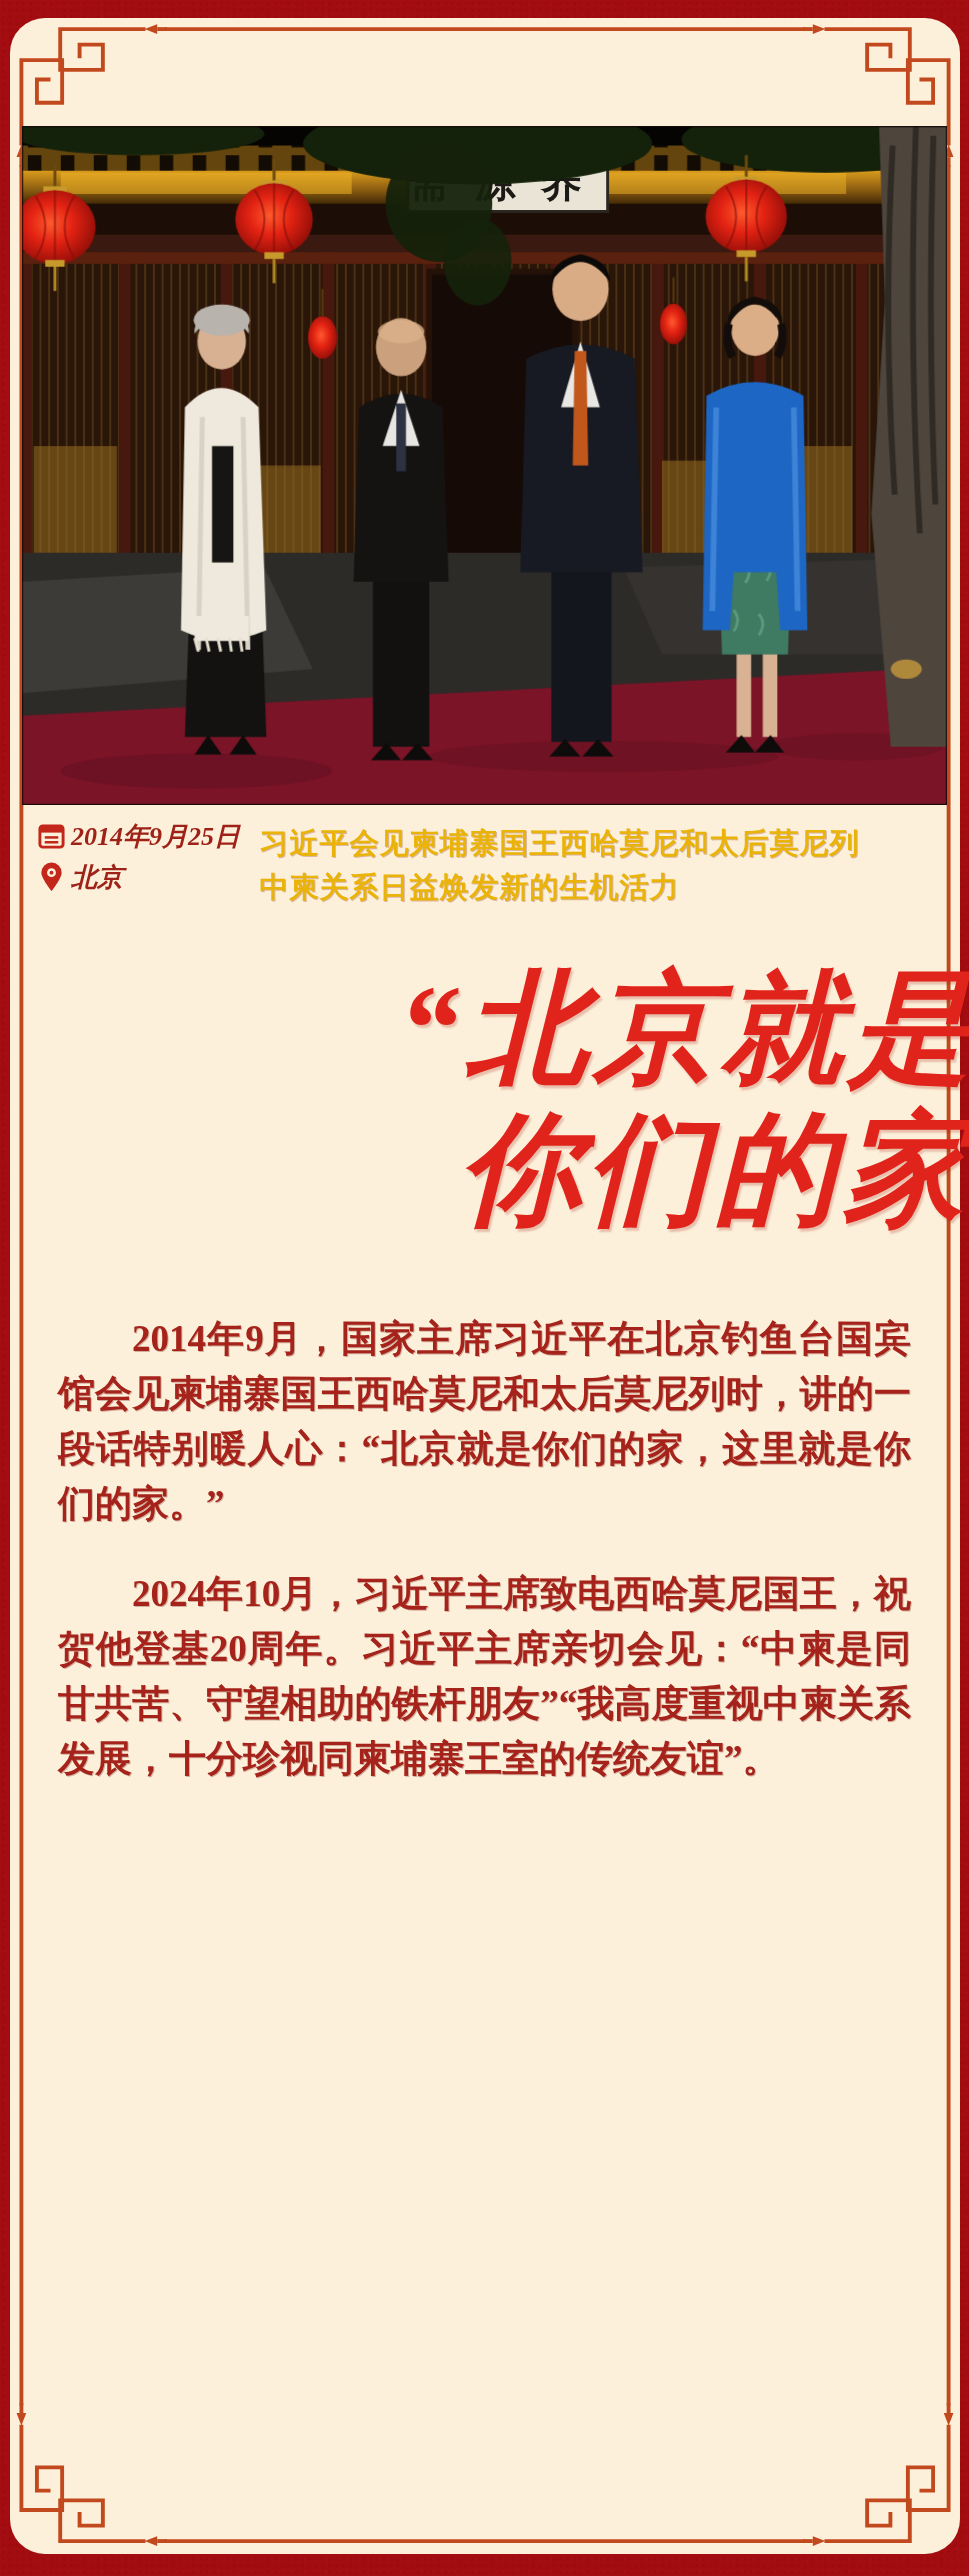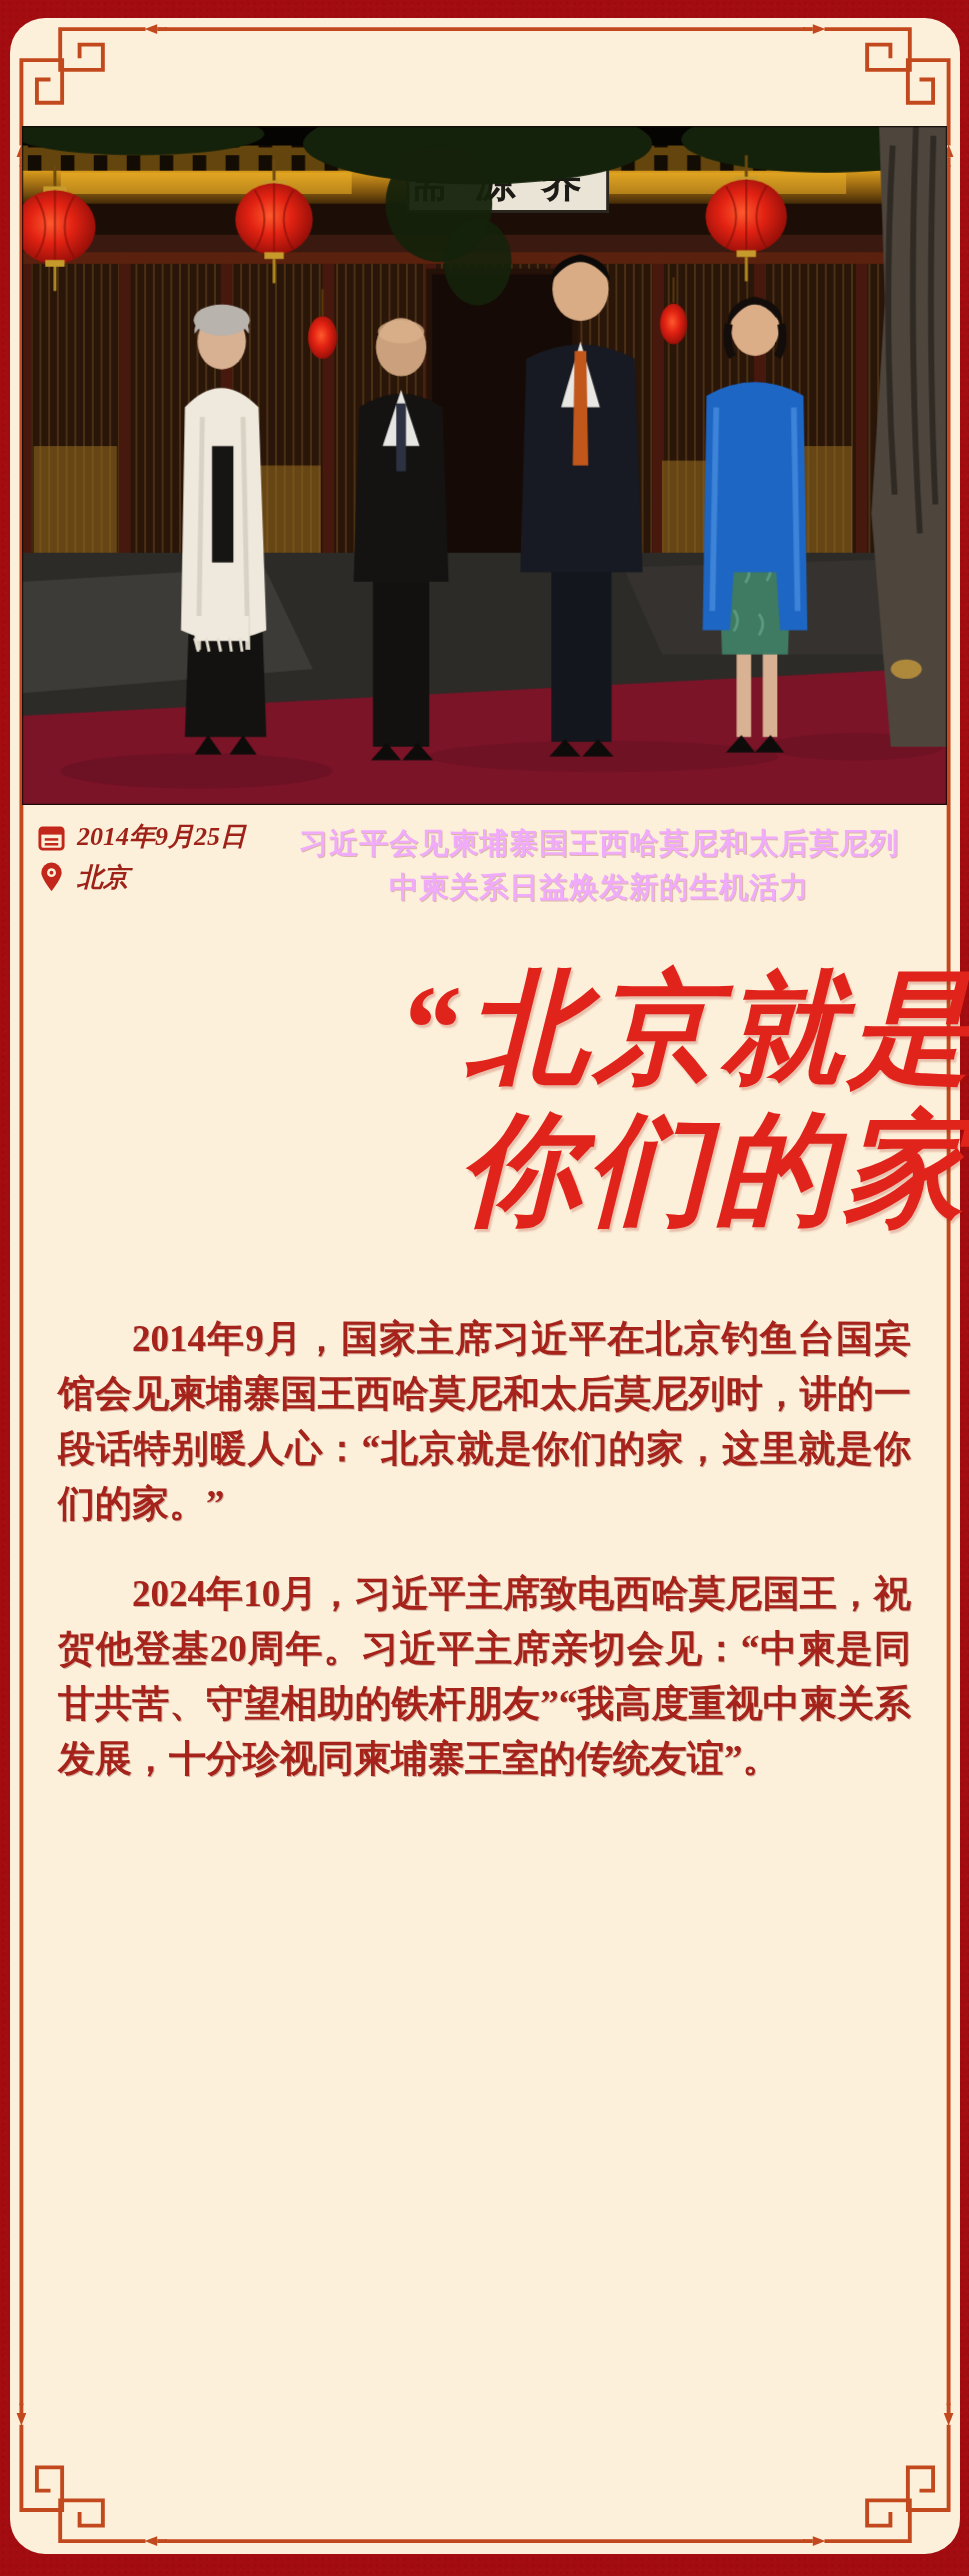--- a/index.html
+++ b/index.html
@@ -15,26 +15,26 @@
     position:absolute;left:9.7px;top:17.5px;width:950px;height:2536px;
     background:#fcf0da;border-radius:35px;
   }
   svg.frame{position:absolute;left:0;top:0;}
   .photo{position:absolute;left:22px;top:126px;width:925px;height:679px;}
   .caption{
     position:absolute;left:37px;top:821px;width:896px;
     display:flex;justify-content:space-between;align-items:flex-start;
   }
   .meta{display:flex;flex-direction:column;gap:9.7px;}
-  .meta-row{display:flex;align-items:flex-end;gap:11px;}
+  .meta-row{display:flex;align-items:flex-start;gap:5px;}
   .meta-row .txt{
     font-style:italic;font-weight:700;font-size:26px;color:#9e2218;line-height:31px;
   }
   .headline{
-    text-align:center;font-weight:700;font-size:29px;color:#f0abfc;line-height:44px;
+    text-align:left;font-weight:700;font-size:29px;color:#eab308;line-height:44px;
     letter-spacing:1px;text-shadow:1px 1px 0 rgba(120,10,5,.25);flex:1;padding-left:19.4px;
   }
   .big-title{position:absolute;left:0;top:958px;width:969px;text-align:right;}
   .big-title .line{
     font-weight:700;font-size:122px;line-height:141px;color:#e1241b;
     letter-spacing:5.8px;text-shadow:1.9px 2.9px 1.9px rgba(160,20,10,.22);
     font-style:italic;
   }
   .big-title .l1{transform:translateX(7.8px);}
   .big-title .l2{transform:translateX(68px);}

